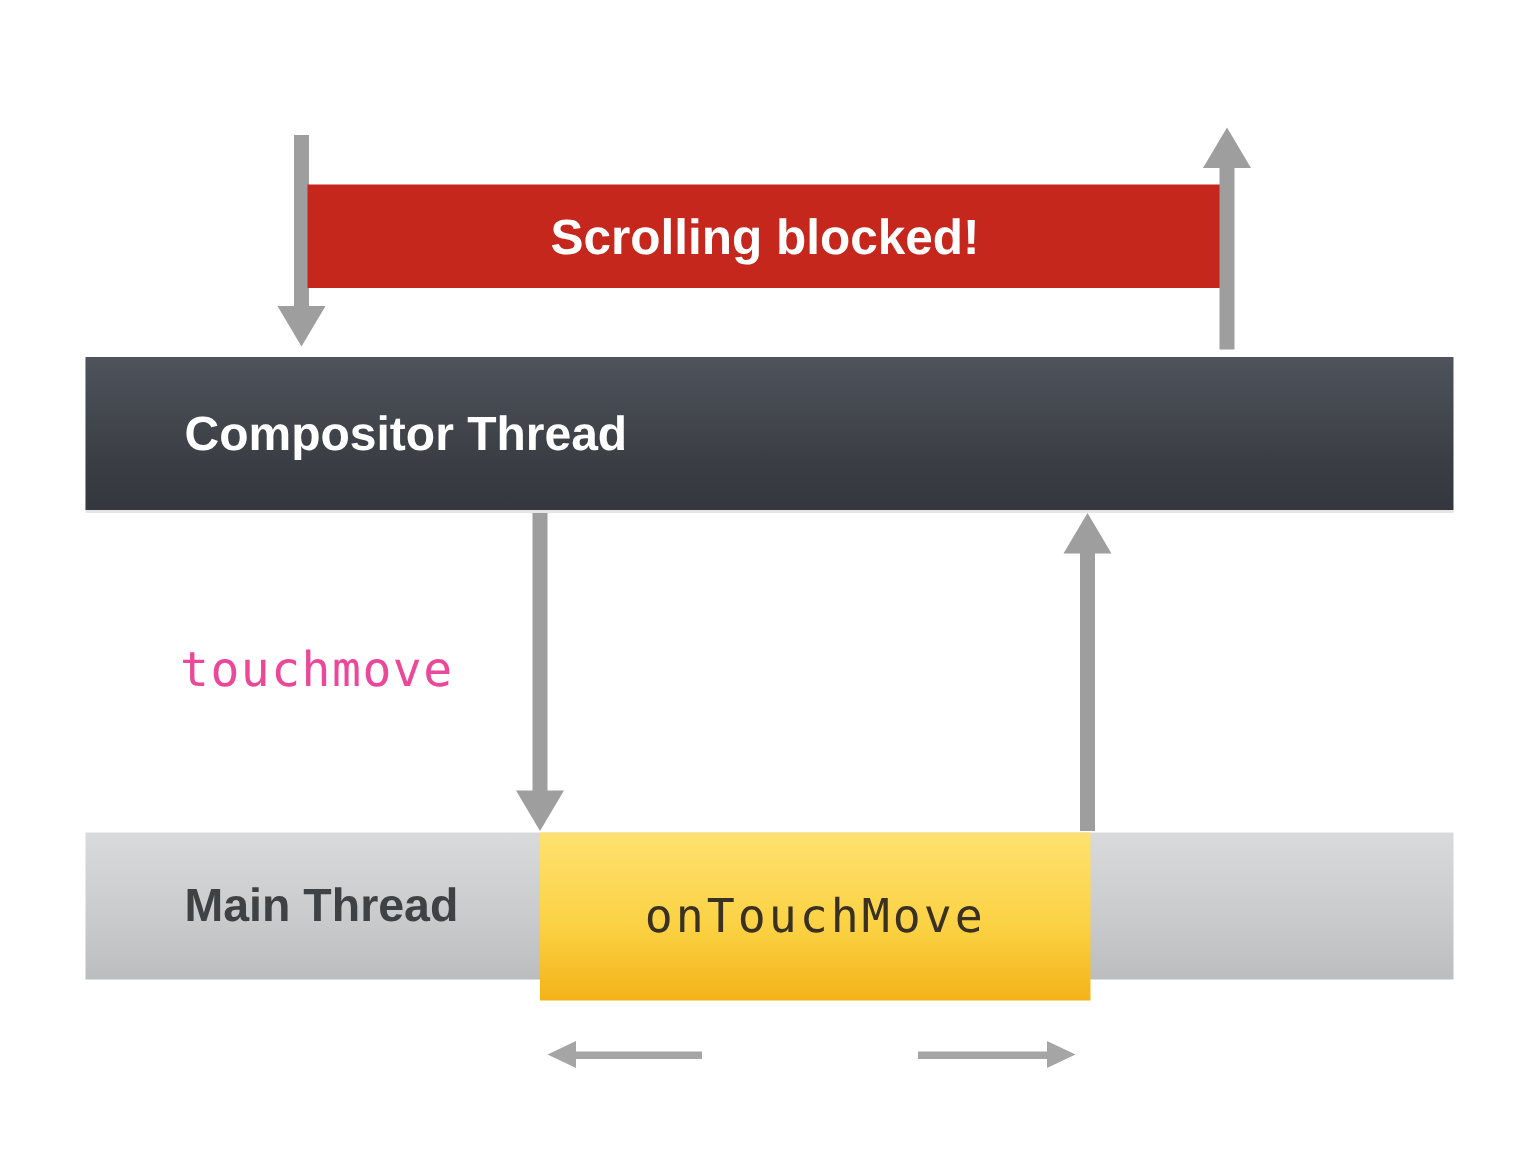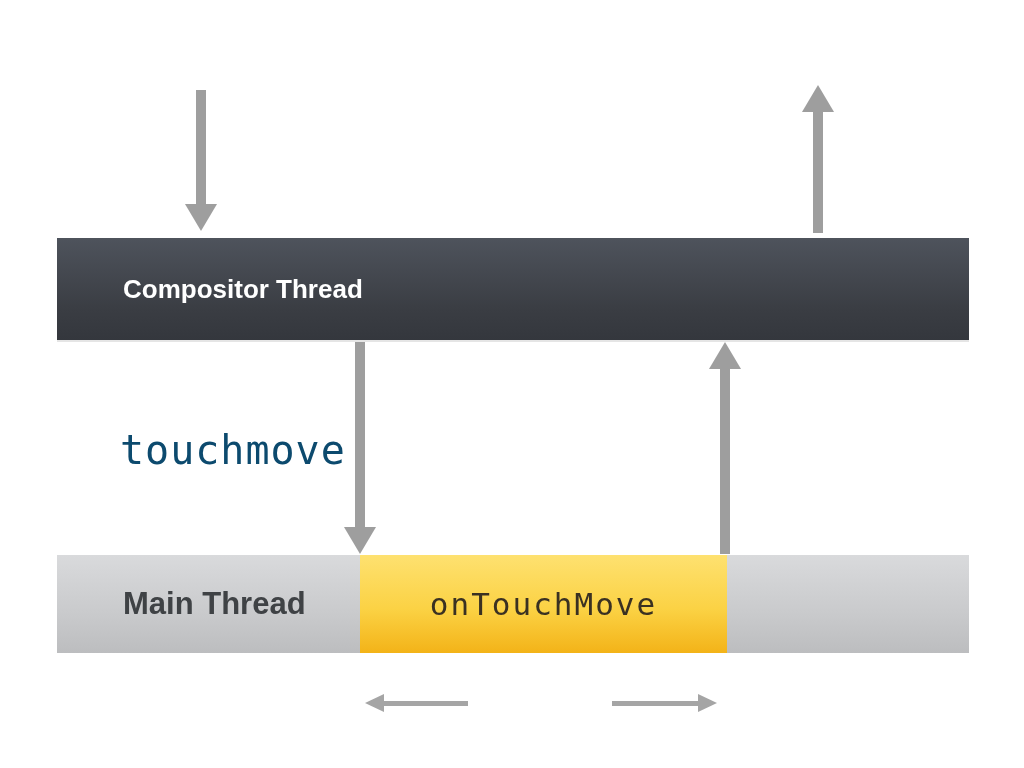--- a/index.html
+++ b/index.html
@@ -46,33 +46,33 @@
     width: 912px; height: 102px;
     background: linear-gradient(to bottom, #4e535c 0%, #3a3d43 70%, #34373d 100%);
     box-shadow: 0 2px 0 rgba(0,0,0,0.10);
     display: flex; align-items: center;
     padding-left: 66px;
     box-sizing: border-box;
   }
   .compositor-bar span {
     color: #ffffff;
     font-weight: bold;
-    font-size: 26px;
+    font-size: 32px;
     white-space: nowrap;
   }
 
   
   .event-label {
     position: absolute;
     left: 120px; top: 427px;
     font-family: "DejaVu Sans Mono", monospace;
     font-weight: normal;
-    font-size: 40px;
+    font-size: 32px;
     letter-spacing: 1px;
-    color: #0c4a6e;
+    color: #ec4899;
     white-space: nowrap;
   }
 
   
   .main-bar {
     position: absolute;
     left: 57px; top: 555px;
     width: 912px; height: 98px;
     background: linear-gradient(to bottom, #d9dadc 0%, #c9cacc 60%, #bcbdbf 100%);
   }
@@ -81,21 +81,21 @@
     left: 66px; top: 0; bottom: 0;
     display: flex; align-items: center;
     color: #3f4245;
     font-weight: bold;
     font-size: 31px;
     white-space: nowrap;
   }
   .busy-block {
     position: absolute;
     left: 303px; top: 0;
-    width: 367px; height: 98px;
+    width: 367px; height: 112px;
     background: linear-gradient(to bottom, #fee170 0%, #fbd244 55%, #f3b318 100%);
     display: flex; align-items: center; justify-content: center;
   }
   .busy-block span {
     font-family: "DejaVu Sans Mono", monospace;
     font-size: 31px;
     letter-spacing: 2px;
     color: #3a3122;
     white-space: nowrap;
   }
@@ -171,20 +171,23 @@
 
 <div class="canvas">
 
 
 
   <div class="varrow arrow-user-down">
     <div class="shaft"></div>
     <div class="head-down"></div>
   </div>
 
+  <div class="blocked-bar">
+    <span>Scrolling blocked!</span>
+  </div>
 
   <div class="varrow arrow-gpu-up">
     <div class="head-up"></div>
     <div class="shaft"></div>
   </div>
 
   <div class="compositor-bar">
     <span>Compositor Thread</span>
   </div>
 

